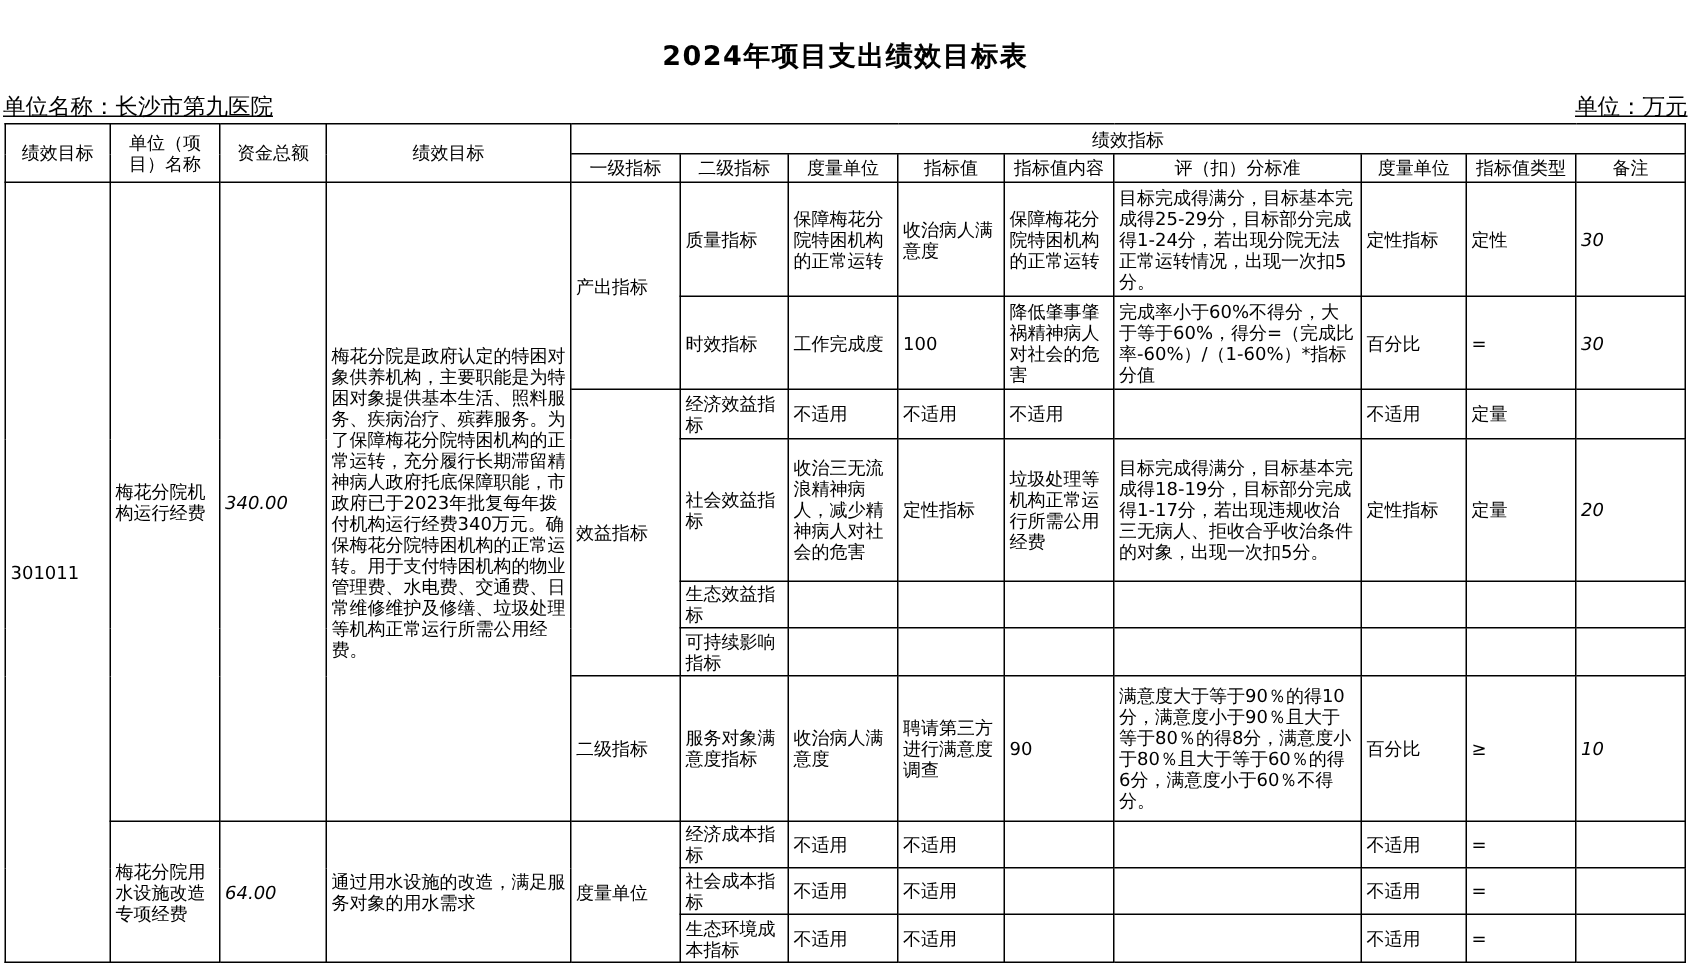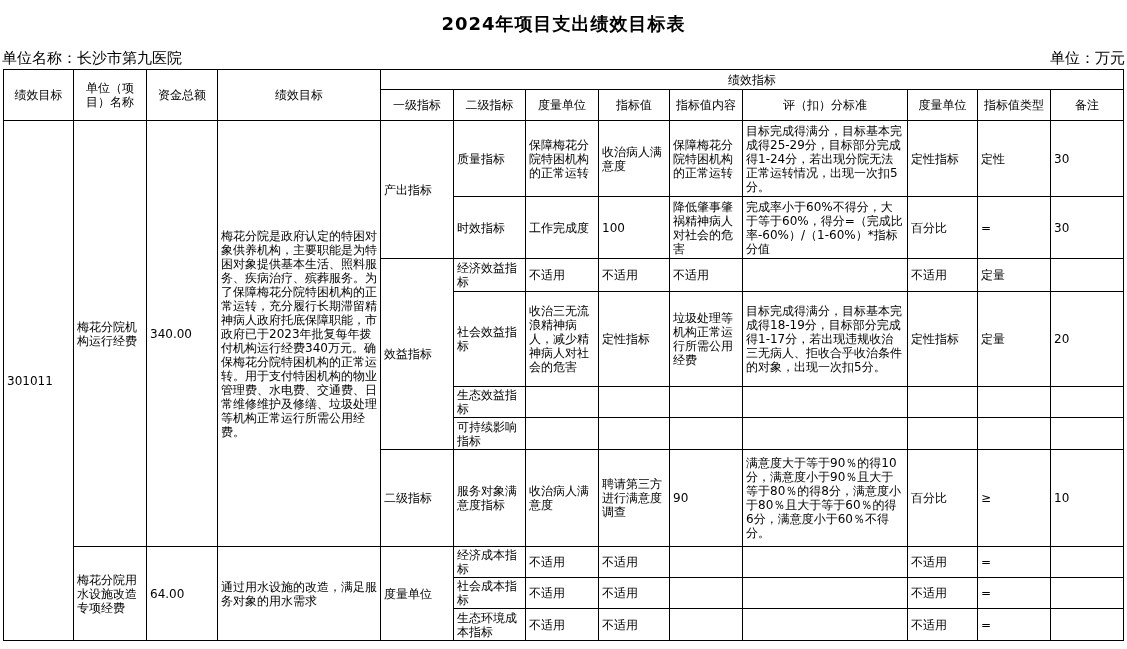--- a/index.html
+++ b/index.html
@@ -10,50 +10,51 @@
     background: #ffffff;
     box-sizing: border-box;
     font-family: "DejaVu Sans", "Liberation Sans", sans-serif;
     color: #000000;
     overflow: hidden;
   }
   .title {
     text-align: center;
     font-weight: bold;
     font-size: 18px;
-    padding-top: 12px;
+    padding-top: 25px;
     letter-spacing: 1px;
   }
   .subheader {
     display: flex;
     justify-content: space-between;
     align-items: flex-end;
     font-size: 15px;
     margin: 13px 2px 1px 2px;
+    text-decoration: underline;
   }
   table.report {
     border-collapse: collapse;
     table-layout: fixed;
     width: 1120px;
     margin-left: 3px;
   }
   table.report th, table.report td {
     border: 1px solid #000000;
     font-size: 12px;
     line-height: 14px;
     font-weight: normal;
     padding: 1px 3px;
     vertical-align: middle;
     text-align: left;
     word-break: break-all;
     overflow: hidden;
     box-sizing: border-box;
   }
   table.report th { text-align: center; }
-  td.num { text-align: right; }
+  td.num { text-align: right; font-style: italic; }
 </style>
 </head>
 <body>
 
 <div class="page">
 
   <div class="title">2024年项目支出绩效目标表</div>
 
   <div class="subheader">
     <span>单位名称：长沙市第九医院</span>
@@ -78,21 +79,21 @@
     </colgroup>
 
     <tbody>
         <tr style="height:20px;">
       <th rowspan="2">绩效目标</th>
       <th rowspan="2">单位（项目）名称</th>
       <th rowspan="2">资金总额</th>
       <th rowspan="2">绩效目标</th>
       <th colspan="9">绩效指标</th>
     </tr>
-    <tr style="height:31px;">
+    <tr style="height:19px;">
       <th>一级指标</th>
       <th>二级指标</th>
       <th>度量单位</th>
       <th>指标值</th>
       <th>指标值内容</th>
       <th>评（扣）分标准</th>
       <th>度量单位</th>
       <th>指标值类型</th>
       <th>备注</th>
     </tr>

